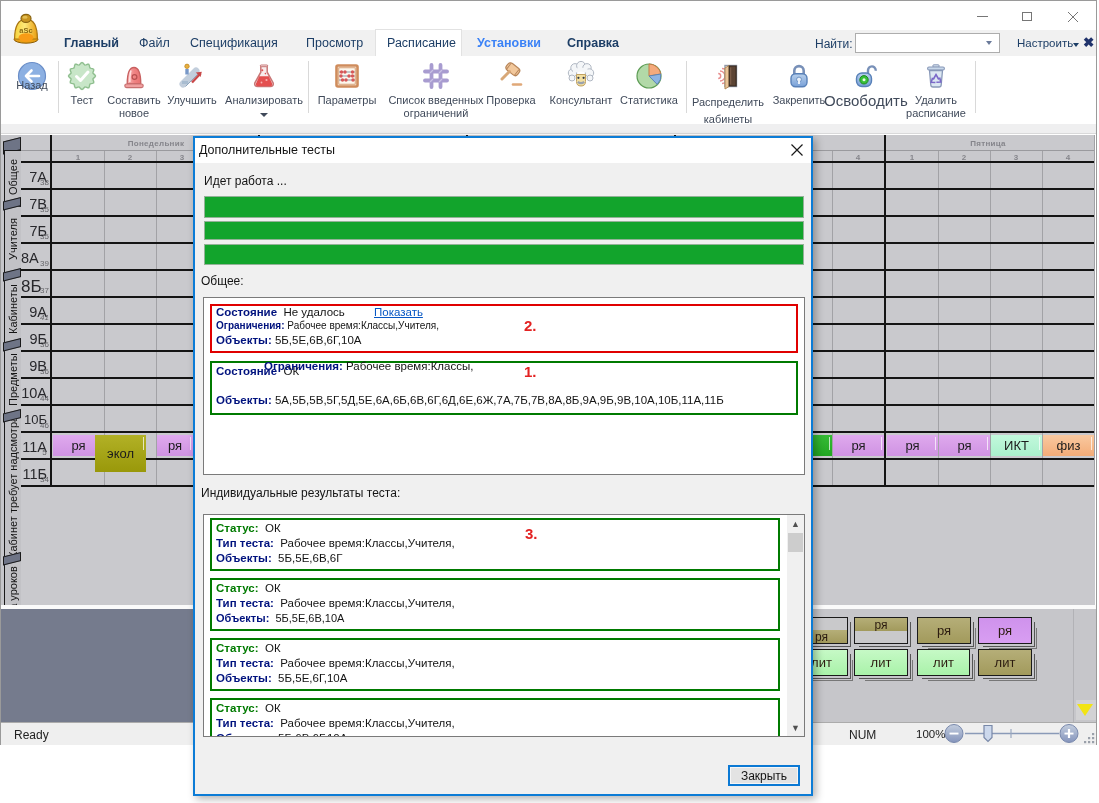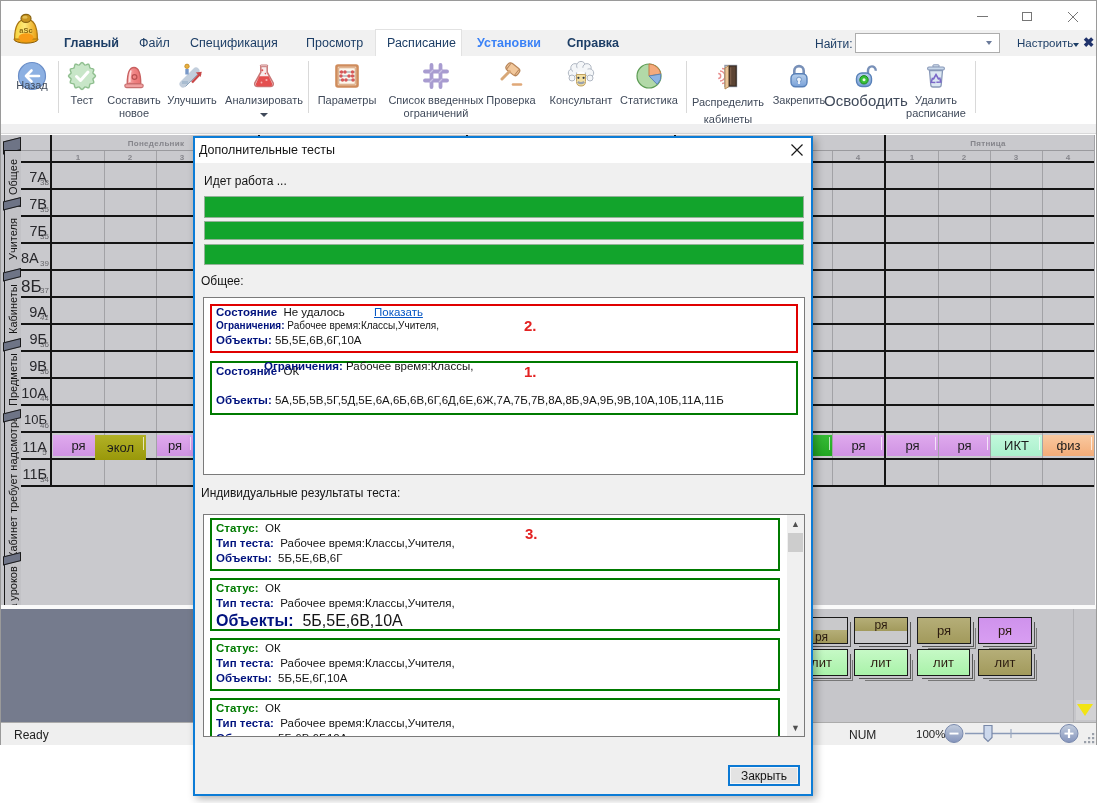--- a/index.html
+++ b/index.html
@@ -307,21 +307,21 @@
 <div class="ab" style="left:21px;top:412px;width:26px;text-align:right;font-size:13px;color:#28282c;">10Б</div>
 <div class="ab" style="left:37px;top:421px;width:15px;text-align:center;font-size:8px;color:#66666a;">46</div>
 <div class="ab" style="left:21px;top:458px;width:1073px;height:2px;background:#141414;"></div>
 <div class="ab" style="left:21px;top:439px;width:26px;text-align:right;font-size:14.5px;color:#28282c;">11А</div>
 <div class="ab" style="left:37px;top:448px;width:15px;text-align:center;font-size:8px;color:#66666a;">5</div>
 <div class="ab" style="left:21px;top:485px;width:1073px;height:2px;background:#141414;"></div>
 <div class="ab" style="left:21px;top:466px;width:26px;text-align:right;font-size:14.5px;color:#28282c;">11Б</div>
 <div class="ab" style="left:37px;top:475px;width:15px;text-align:center;font-size:8px;color:#66666a;">34</div>
 <div class="ab ctr" style="left:53px;top:435px;width:51px;height:21px;background:linear-gradient(#dfa9ee,#cf93e2);font-size:13px;color:#1c1c1c;">ря
     <span class="ab" style="right:2px;top:2px;width:1.5px;height:13px;background:rgba(255,255,255,0.7);"></span></div>
-<div class="ab ctr" style="left:95px;top:435px;width:51px;height:25px;background:linear-gradient(#b2b126,#99980a);font-size:13px;color:#1c1c1c;">экол
+<div class="ab ctr" style="left:95px;top:435px;width:51px;height:37px;background:linear-gradient(#b2b126,#99980a);font-size:13px;color:#1c1c1c;">экол
     <span class="ab" style="right:2px;top:2px;width:1.5px;height:13px;background:rgba(255,255,255,0.7);"></span></div>
 <div class="ab ctr" style="left:157px;top:435px;width:36px;height:21px;background:linear-gradient(#dfa9ee,#cf93e2);font-size:13px;color:#1c1c1c;">ря
     <span class="ab" style="right:2px;top:2px;width:1.5px;height:13px;background:rgba(255,255,255,0.7);"></span></div>
 <div class="ab ctr" style="left:781px;top:435px;width:51px;height:21px;background:linear-gradient(#35bb35,#22a622);font-size:13px;color:#1c1c1c;">
     <span class="ab" style="right:2px;top:2px;width:1.5px;height:13px;background:rgba(255,255,255,0.7);"></span>
     </div>
 <div class="ab ctr" style="left:833px;top:435px;width:51px;height:21px;background:linear-gradient(#dfa9ee,#cf93e2);font-size:13px;color:#1c1c1c;">ря
     <span class="ab" style="right:2px;top:2px;width:1.5px;height:13px;background:rgba(255,255,255,0.7);"></span></div>
 <div class="ab ctr" style="left:887px;top:435px;width:51px;height:21px;background:linear-gradient(#dfa9ee,#cf93e2);font-size:13px;color:#1c1c1c;">ря
     <span class="ab" style="right:2px;top:2px;width:1.5px;height:13px;background:rgba(255,255,255,0.7);"></span></div>
@@ -415,21 +415,21 @@
 <div class="ab ctr" style="left:583px;top:0px;width:17px;height:17px;font-size:9px;color:#505050;">▲</div>
 <div class="ab ctr" style="left:583px;top:204px;width:17px;height:17px;font-size:9px;color:#505050;">▼</div>
 <div class="ab" style="left:584px;top:18px;width:15px;height:19px;background:#cdcdcd;"></div>
 <div class="ab" style="left:6px;top:3px;width:570px;height:53px;background:#fff;border:2px solid #007a00;"></div>
 <div class="ab" style="left:12px;top:7px;font-size:11.5px;white-space:nowrap;"><span style="color:#007a00;font-weight:bold;">Статус:</span><span style="color:#141414;font-weight:normal;">&nbsp; ОК</span></div>
 <div class="ab" style="left:12px;top:22px;font-size:11.5px;white-space:nowrap;"><span style="color:#00127e;font-weight:bold;">Тип теста:</span><span style="color:#141414;font-weight:normal;">&nbsp; Рабочее время:Классы,Учителя,</span></div>
 <div class="ab" style="left:12px;top:37px;font-size:11.5px;white-space:nowrap;"><span style="color:#00127e;font-weight:bold;">Объекты:</span><span style="color:#141414;font-weight:normal;">&nbsp; 5Б,5Е,6В,6Г</span></div>
 <div class="ab" style="left:6px;top:63px;width:570px;height:53px;background:#fff;border:2px solid #007a00;"></div>
 <div class="ab" style="left:12px;top:67px;font-size:11.5px;white-space:nowrap;"><span style="color:#007a00;font-weight:bold;">Статус:</span><span style="color:#141414;font-weight:normal;">&nbsp; ОК</span></div>
 <div class="ab" style="left:12px;top:82px;font-size:11.5px;white-space:nowrap;"><span style="color:#00127e;font-weight:bold;">Тип теста:</span><span style="color:#141414;font-weight:normal;">&nbsp; Рабочее время:Классы,Учителя,</span></div>
-<div class="ab" style="left:12px;top:97px;font-size:16px;white-space:nowrap;text-align:center;"><span style="color:#00127e;font-weight:bold;">Объекты:</span><span style="color:#141414;font-weight:normal;">&nbsp; 5Б,5Е,6В,10А</span></div>
+<div class="ab" style="left:12px;top:97px;font-size:11px;white-space:nowrap;text-align:center;"><span style="color:#00127e;font-weight:bold;">Объекты:</span><span style="color:#141414;font-weight:normal;">&nbsp; 5Б,5Е,6В,10А</span></div>
 <div class="ab" style="left:6px;top:123px;width:570px;height:53px;background:#fff;border:2px solid #007a00;"></div>
 <div class="ab" style="left:12px;top:127px;font-size:11.5px;white-space:nowrap;"><span style="color:#007a00;font-weight:bold;">Статус:</span><span style="color:#141414;font-weight:normal;">&nbsp; ОК</span></div>
 <div class="ab" style="left:12px;top:142px;font-size:11.5px;white-space:nowrap;"><span style="color:#00127e;font-weight:bold;">Тип теста:</span><span style="color:#141414;font-weight:normal;">&nbsp; Рабочее время:Классы,Учителя,</span></div>
 <div class="ab" style="left:12px;top:157px;font-size:11.5px;white-space:nowrap;"><span style="color:#00127e;font-weight:bold;">Объекты:</span><span style="color:#141414;font-weight:normal;">&nbsp; 5Б,5Е,6Г,10А</span></div>
 <div class="ab" style="left:6px;top:183px;width:570px;height:53px;background:#fff;border:2px solid #007a00;"></div>
 <div class="ab" style="left:12px;top:187px;font-size:11.5px;white-space:nowrap;"><span style="color:#007a00;font-weight:bold;">Статус:</span><span style="color:#141414;font-weight:normal;">&nbsp; ОК</span></div>
 <div class="ab" style="left:12px;top:202px;font-size:11.5px;white-space:nowrap;"><span style="color:#00127e;font-weight:bold;">Тип теста:</span><span style="color:#141414;font-weight:normal;">&nbsp; Рабочее время:Классы,Учителя,</span></div>
 <div class="ab" style="left:12px;top:217px;font-size:11.5px;white-space:nowrap;"><span style="color:#00127e;font-weight:bold;">Объекты:</span><span style="color:#141414;font-weight:normal;">&nbsp; 5Б,6В,6Г,10А</span></div>
 <div class="ab" style="left:321px;top:10px;font-size:15px;font-weight:bold;color:#e32222;">3.</div>
 </div>

